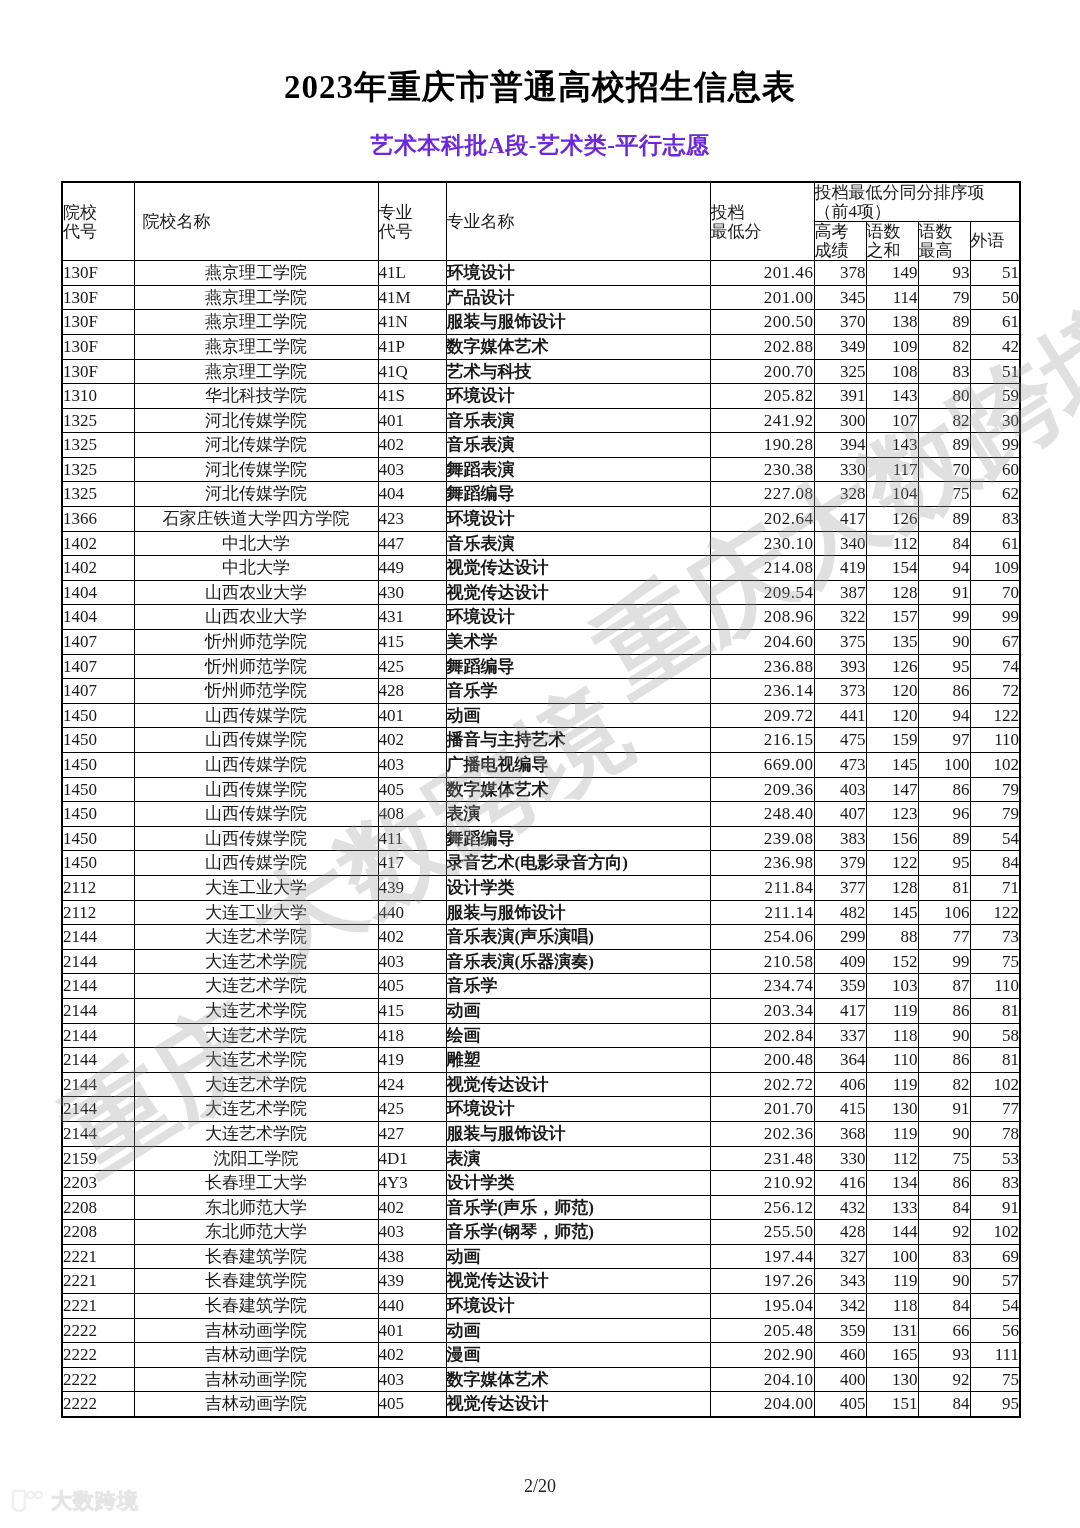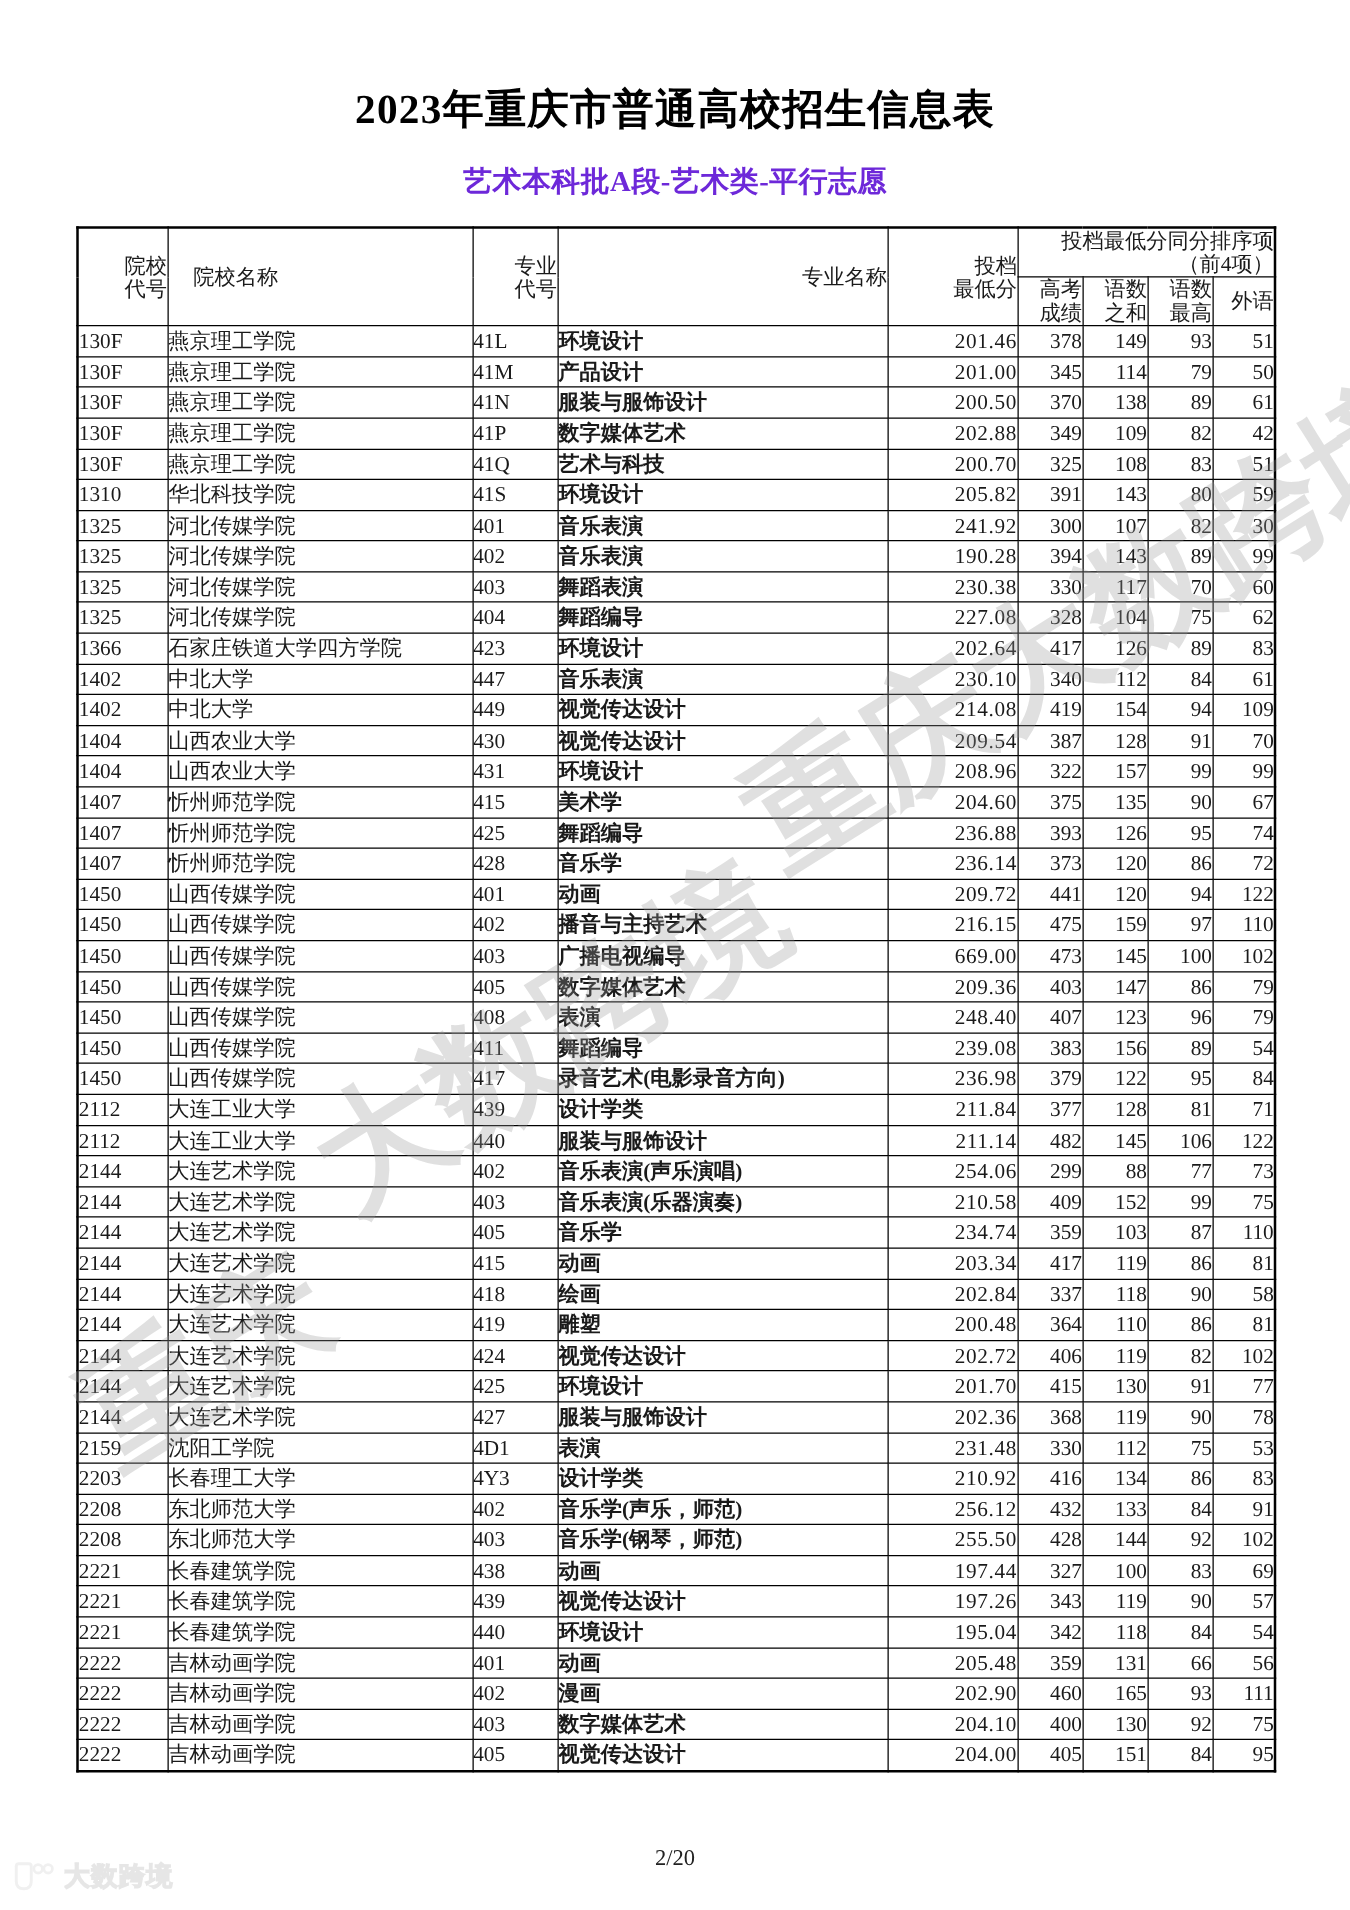--- a/index.html
+++ b/index.html
@@ -75,32 +75,32 @@
   table.grid th, table.grid td {
     border: 1px solid #000;
     font-size: 17px;
     line-height: 1.15;
     padding: 0;
     background: transparent;
   }
   
   thead th {
     font-weight: 400;
-    text-align: right;
+    text-align: left;
     vertical-align: middle;
     font-size: 19px;
     padding: 3px 2px;
   }
   th.tight { font-size: 18px; }
   .vstack { display:block; line-height: 1.12; }
 
   
   tbody td { height: 24.6px; padding: 0 5px; vertical-align: middle; }
   td.c-code   { text-align: left;  font-size: 18px; padding-left: 6px; }
-  td.c-school { text-align: left;  font-size: 18px; padding-left: 7px; }
+  td.c-school { text-align: center;  font-size: 18px; padding-left: 7px; }
   td.c-mcode  { text-align: left;  font-size: 18px; padding-left: 6px; }
   td.c-major  { text-align: left;  font-size: 18px; padding-left: 7px; font-weight: bold; }
   td.c-score  { text-align: right;font-size: 18px; letter-spacing: .5px;}
   td.c-num    { text-align: right; font-size: 18px; padding-right: 8px; }
 
   
   col.w-code   { width: 72px; }
   col.w-school { width: 244px; }
   col.w-mcode  { width: 68px; }
   col.w-major  { width: 264px; }
@@ -170,21 +170,21 @@
           <col class="w-n2">
           <col class="w-n3">
           <col class="w-n4">
       </colgroup>
       <thead>
         <tr>
           <th rowspan="2" class="tight">
             <span class="vstack">院校</span>
             <span class="vstack">代号</span>
           </th>
-          <th rowspan="2" style="text-align:left;padding-left:20px;">院校名称</th>
+          <th rowspan="2" style="text-align:left;padding-left:8px;">院校名称</th>
           <th rowspan="2" class="tight">
             <span class="vstack">专业</span>
             <span class="vstack">代号</span>
           </th>
           <th rowspan="2">专业名称</th>
           <th rowspan="2" class="tight">
             <span class="vstack">投档</span>
             <span class="vstack">最低分</span>
           </th>
           <th colspan="4">

